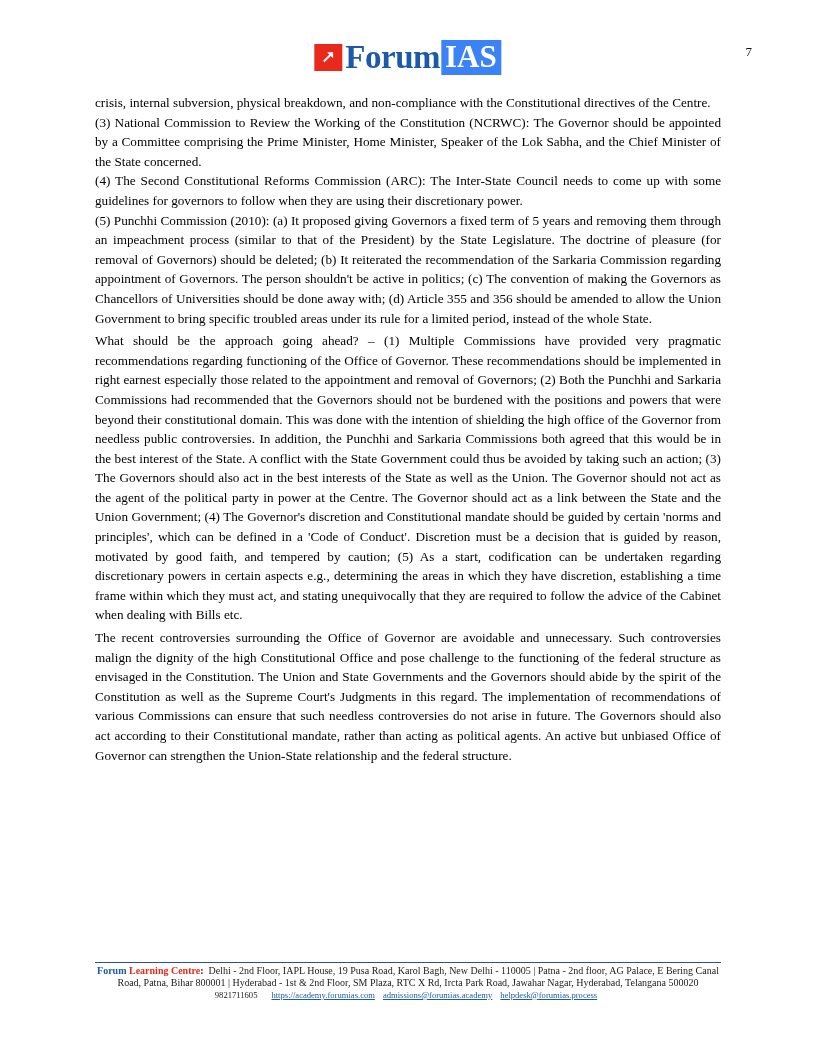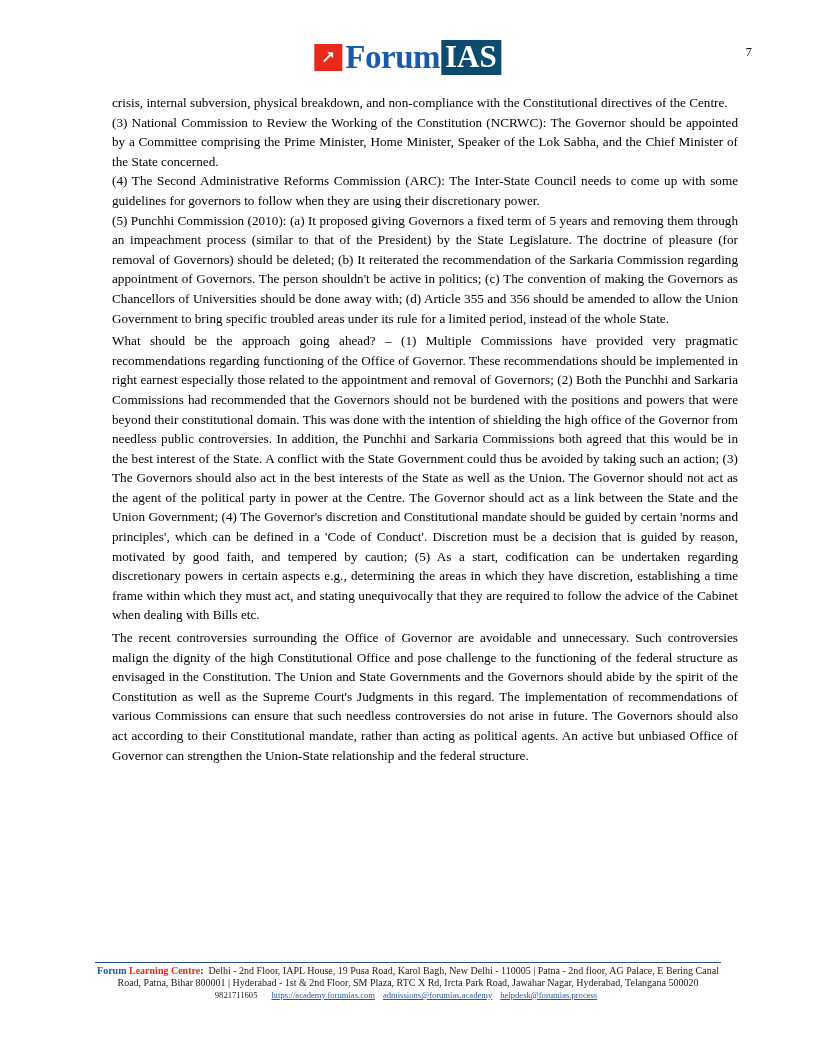--- a/index.html
+++ b/index.html
@@ -57,35 +57,35 @@
   .logo-arrow-box svg { display: block; }
   .logo-forum {
     font-family: "Liberation Serif", "DejaVu Serif", serif;
     font-weight: bold;
     font-size: 33px;
     color: #1c5aa8;
     letter-spacing: -0.5px;
     line-height: 1;
   }
   .logo-ias {
-    background: #0c4a6e;
+    background: #3b82f6;
     color: #ffffff;
     font-family: "Liberation Serif", "DejaVu Serif", serif;
     font-weight: bold;
     font-size: 31px;
     line-height: 1;
     padding: 1px 5px 3px 4px;
     margin-left: 1px;
   }
 
   
   .content {
     position: absolute;
     top: 93px;
-    left: 112px;
+    left: 95px;
     width: 626px;
   }
   p.para {
     margin: 0;
     text-align: justify;
     font-size: 13.2px;
     line-height: 19.6px;
     font-family: "Liberation Serif", "DejaVu Serif", serif;
     color: #000;
     text-justify: inter-word;
@@ -147,21 +147,21 @@
         </svg>
       </span>
       <span class="logo-forum">Forum</span>
       <span class="logo-ias">IAS</span>
     </div>
   </div>
 
   <div class="content" id="content-root">
       <p class="para"><span>crisis, internal subversion, physical breakdown, and non-compliance with the Constitutional directives of the Centre.</span></p>
       <p class="para"><span>(3) </span><span class="b">National Commission to Review the Working of the Constitution (NCRWC)</span><span>: The Governor should be appointed by a Committee comprising the Prime Minister, Home Minister, Speaker of the Lok Sabha, and the Chief Minister of the State concerned.</span></p>
-      <p class="para"><span>(4) </span><span class="b">The Second Administrative Reforms Commission (ARC)</span><span>: The Inter-State Council needs to come up with some guidelines for governors to follow when they are using their discretionary power.</span></p>
+      <p class="para"><span>(4) </span><span class="b">The Second Constitutional Reforms Commission (ARC)</span><span>: The Inter-State Council needs to come up with some guidelines for governors to follow when they are using their discretionary power.</span></p>
       <p class="para"><span>(5) </span><span class="b">Punchhi Commission (2010)</span><span>: </span><span class="b">(a)</span><span> It proposed giving Governors a </span><span class="b">fixed term of 5 years</span><span> and removing them through an </span><span class="b">impeachment process</span><span> (similar to that of the President) by the State Legislature. The doctrine of pleasure (for removal of Governors) should be deleted; </span><span class="b">(b)</span><span> It reiterated the recommendation of the Sarkaria Commission regarding appointment of Governors. The person shouldn't be active in politics; </span><span class="b">(c)</span><span> The convention of making the Governors as Chancellors of Universities should be done away with; </span><span class="b">(d) Article 355 and 356 should be amended</span><span> to allow the Union Government to bring specific troubled areas under its rule for a limited period, instead of the whole State.</span></p>
       <p class="para spaced"><span class="b">What should be the approach going ahead? – (1)</span><span> Multiple Commissions have provided very pragmatic recommendations regarding functioning of the Office of Governor. These </span><span class="b">recommendations should be implemented</span><span> in right earnest especially those related to the </span><span class="b">appointment and removal of Governors</span><span>; (2) Both the Punchhi and Sarkaria Commissions had recommended that the </span><span class="b">Governors should not be burdened with the positions and powers that were beyond their constitutional domain</span><span>. This was done with the intention of shielding the high office of the Governor from needless public controversies. In addition, the Punchhi and Sarkaria Commissions both agreed that this would be in the best interest of the State. A conflict with the State Government could thus be avoided by taking such an action; </span><span class="b">(3)</span><span> The Governors should also </span><span class="b">act in the best interests of the State as well as the Union</span><span>. The Governor should not act as the agent of the political party in power at the Centre. The Governor should act as a link between the State and the Union Government; (4) The Governor's discretion and Constitutional mandate should be guided by certain 'norms and principles', which can be defined in a 'Code of Conduct'. Discretion must be a decision that is </span><span class="b">guided by reason</span><span>, </span><span class="b">motivated by good faith</span><span>, and tempered by caution; (5) As a start, codification can be undertaken regarding discretionary powers in certain aspects e.g., determining the areas in which they have discretion, establishing a time frame within which they must act, and stating unequivocally that they are required to follow the advice of the Cabinet when dealing with Bills etc.</span></p>
       <p class="para spaced"><span>The recent controversies surrounding the Office of Governor are avoidable and unnecessary. Such controversies malign the dignity of the high Constitutional Office and pose challenge to the functioning of the federal structure as envisaged in the Constitution. The Union and State Governments and the Governors should abide by the spirit of the Constitution as well as the Supreme Court's Judgments in this regard. The implementation of recommendations of various Commissions can ensure that such needless controversies do not arise in future. The Governors should also act according to their Constitutional mandate, rather than acting as political agents. An active but unbiased Office of Governor can strengthen the Union-State relationship and the federal structure.</span></p>
     </div>
 
   <div class="footer">
     <hr class="footer-rule">
     <div class="footer-line">
       <span class="f-forum">Forum</span><span>&nbsp;</span><span class="f-learning">Learning Centre</span><span class="f-label-colon">:</span><span>&nbsp;&nbsp;</span><span>Delhi - 2nd Floor, IAPL House, 19 Pusa Road, Karol Bagh, New Delhi - 110005  |  Patna - 2nd floor, AG Palace, E Bering Canal</span>
     </div>

